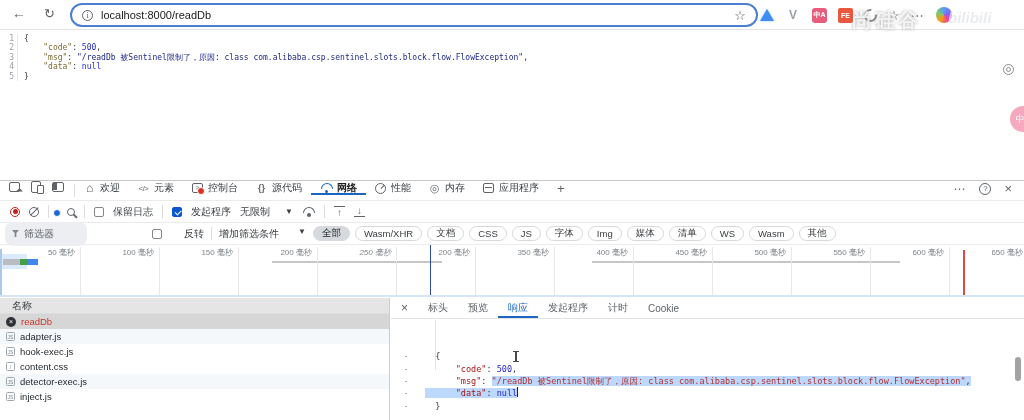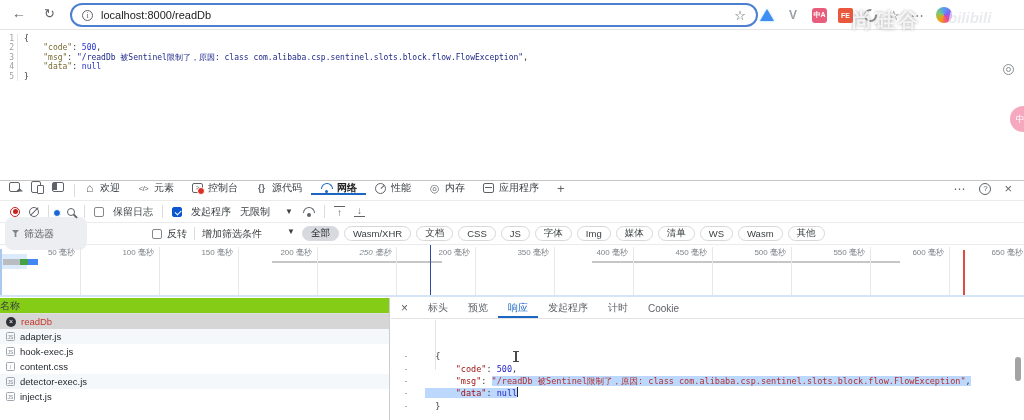--- a/index.html
+++ b/index.html
@@ -141,26 +141,26 @@
   .ic-netcond::after { content:""; position:absolute; left:5px; bottom:0; width:4px; height:4px;
     background:#5f6368; border-radius:50%; }
   .ic-import, .ic-export { font-size:10px; color:#5f6368; line-height:9px; text-align:center;
     width:11px; flex:none; }
   .ic-import { border-top:1.5px solid #5f6368; padding-top:1px; }
   .ic-export { border-bottom:1.5px solid #5f6368; padding-bottom:1px; }
 
   
   .dt-filterbar { height:22px; display:flex; align-items:center; gap:7px; padding-left:5px;
     border-bottom:1px solid #ebebeb; }
-  .filter-pill { width:82px; height:33px; background:#eceef2; border-radius:8px; display:flex;
+  .filter-pill { width:82px; height:24px; background:#eceef2; border-radius:8px; display:flex;
     align-items:center; gap:5px; padding:0 7px; color:#5f6368; }
   .mini-funnel { width:7px; height:7px; background:#80868b;
     clip-path:polygon(0 0,100% 0,62% 42%,62% 100%,38% 100%,38% 42%); flex:none; }
-  .invert-group { display:flex; align-items:center; gap:5px; margin-left:58px; }
-  .morefilter-group { display:flex; align-items:flex-start; gap:19px; }
+  .invert-group { display:flex; align-items:center; gap:22px; margin-left:58px; }
+  .morefilter-group { display:flex; align-items:flex-start; gap:13px; }
   .chips { display:flex; align-items:center; gap:5px; }
   .chip { height:15px; display:flex; align-items:center; padding:0 8px; border-radius:8px;
     border:1px solid #d8d8d8; background:#fff; color:#3c4043; font-size:9.5px; white-space:nowrap; }
   .chip.sel { background:#d6d9dd; border-color:#d6d9dd; color:#202124; }
 
   
   .dt-timeline { position:relative; height:52px; border-bottom:2px solid #d5e5f6; overflow:hidden; }
   .gridline { position:absolute; top:2px; bottom:0; width:1px; background:#e8e8e8; }
   .ticklabel { position:absolute; top:2px; font-size:8px; color:#80868b; white-space:nowrap; }
   .tl-sliver { position:absolute; left:0; top:4px; width:2px; height:46px; background:#aac9ec; }
@@ -170,22 +170,22 @@
   .tl-seg.green { left:20px; width:8px; background:#43a047; }
   .tl-seg.blue { left:28px; width:10px; background:#4285f4; }
   .tl-longbar { position:absolute; top:16px; height:1.5px; background:#c6c6c6; }
   .tl-dcl { position:absolute; left:430px; top:0; bottom:0; width:1px; background:#2d4a9e; }
   .tl-load { position:absolute; left:963px; top:5px; bottom:0; width:1.5px; background:#dd4b43; }
 
   
   .dt-main { position:absolute; left:0; top:117px; width:1024px; height:123px; }
   .req-pane { position:absolute; left:0; top:0; width:390px; height:123px;
     border-right:1px solid #cdcdcd; background:#fff; }
-  .req-header { height:16px; line-height:16px; background:#84cc16; border-bottom:1px solid #dedede;
-    padding-left:0; color:#3c4043; }
+  .req-header { height:16px; line-height:16px; background:#e5e5e5; border-bottom:1px solid #dedede;
+    padding-left:12px; color:#3c4043; }
   .req-row { height:15px; display:flex; align-items:center; gap:5px; padding-left:6px;
     color:#24292e; font-size:9.5px; }
   .req-row.alt { background:#f5f8fb; }
   .req-row.sel { background:#d6d6d6; color:#c6352b; }
   .fic { flex:none; display:flex; align-items:center; justify-content:center; }
   .fic-error { width:10px; height:10px; background:#2e3138; border-radius:50%; color:#fff;
     font-size:7px; line-height:10px; }
   .fic-js, .fic-css { width:9px; height:9px; border:1px solid #a0a6ad; border-radius:1.5px;
     font-size:5px; color:#7d848c; }
 

